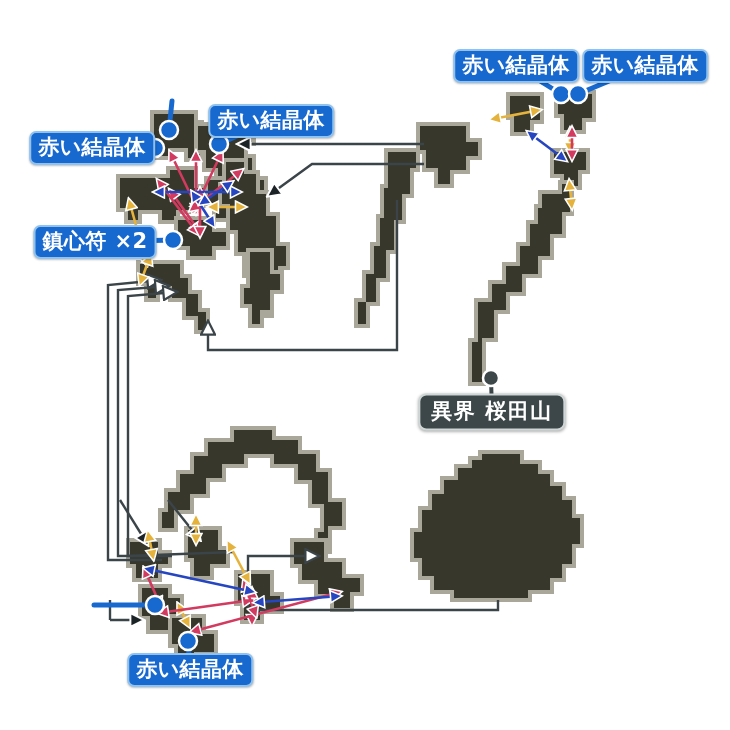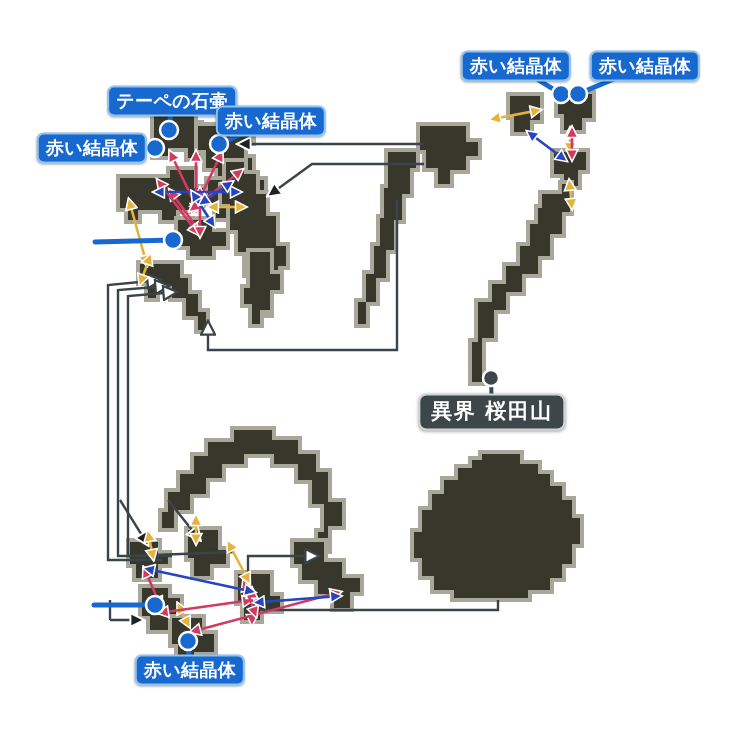--- a/index.html
+++ b/index.html
@@ -13,21 +13,21 @@
   .labels-layer{position:absolute;left:0;top:0;width:730px;height:730px;pointer-events:none;}
 
   .item-label{
     position:absolute;
     display:inline-flex;align-items:center;justify-content:center;
     background:#1769cf;
     border:2.5px solid #8fc2ef;
     border-radius:7px;
     color:#ffffff;
     font-weight:bold;
-    font-size:18px;
+    font-size:21px;
     letter-spacing:0.4px;
     line-height:1;
     padding:4px 7px 5px 7px;
     white-space:nowrap;
     box-shadow:0 1px 2px rgba(0,0,0,0.25);
     pointer-events:auto;
     transform:translate(-50%,-50%);
     text-align:right;
   }
   .area-label{
@@ -232,28 +232,28 @@
       </g>
     <g id="area-leaders" stroke="#3d4749" stroke-width="4" fill="none" stroke-linecap="round">
         <line x1="492" y1="412" x2="491" y2="378" stroke="#3d4749"></line>
       </g>
     <g id="area-dots">
         <circle cx="491" cy="378" r="8" fill="#3d4749" stroke="#ffffff" stroke-width="2.5"></circle>
       </g>
   </svg>
 
   <div class="labels-layer" id="labels-layer">
-      <div class="item-label" style="left: 172px; top: 101px;">
-        <span>テーペの石壷</span>
-      </div>
       <div class="item-label" style="left: 92px; top: 148px;">
         <span>赤い結晶体</span>
       </div>
       <div class="item-label" style="left: 271px; top: 121px;">
         <span>赤い結晶体</span>
+      </div>
+      <div class="item-label" style="left: 95px; top: 242px;">
+        <span>鎮心符 ×2</span>
       </div>
       <div class="item-label" style="left: 516px; top: 66px;">
         <span>赤い結晶体</span>
       </div>
       <div class="item-label" style="left: 645px; top: 66px;">
         <span>赤い結晶体</span>
       </div>
       <div class="item-label" style="left: 190px; top: 670px;">
         <span>赤い結晶体</span>
       </div>

